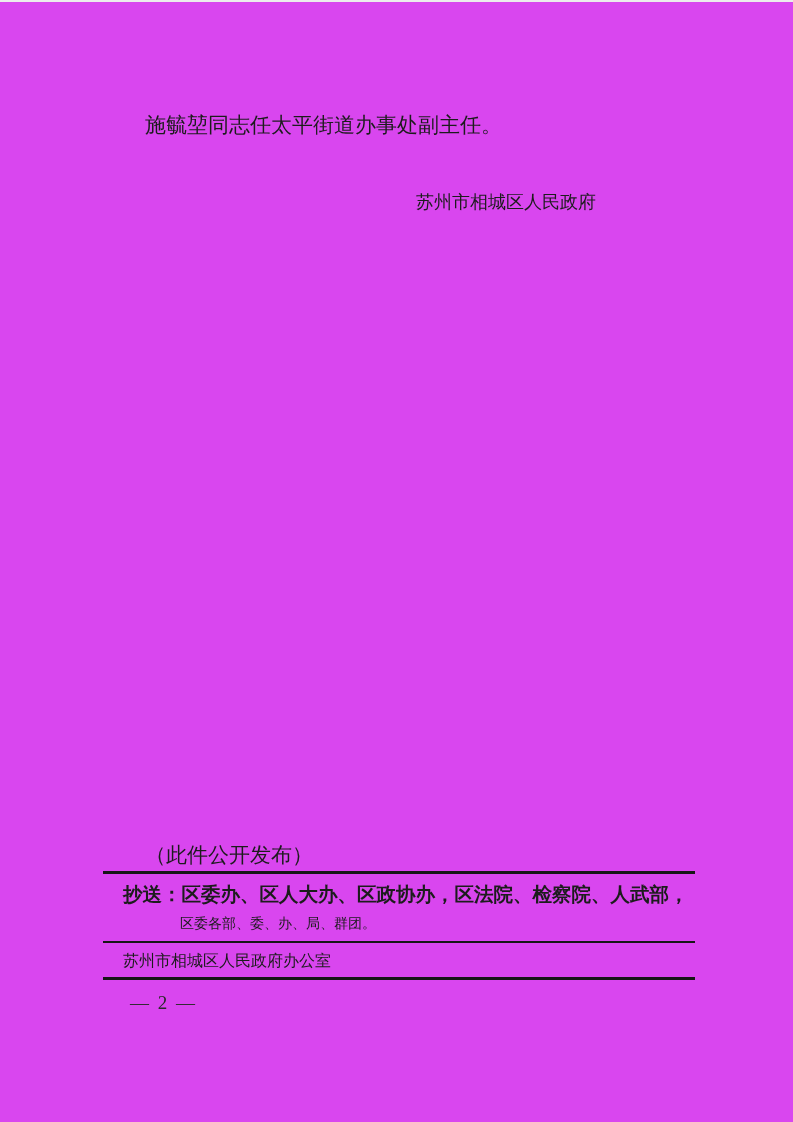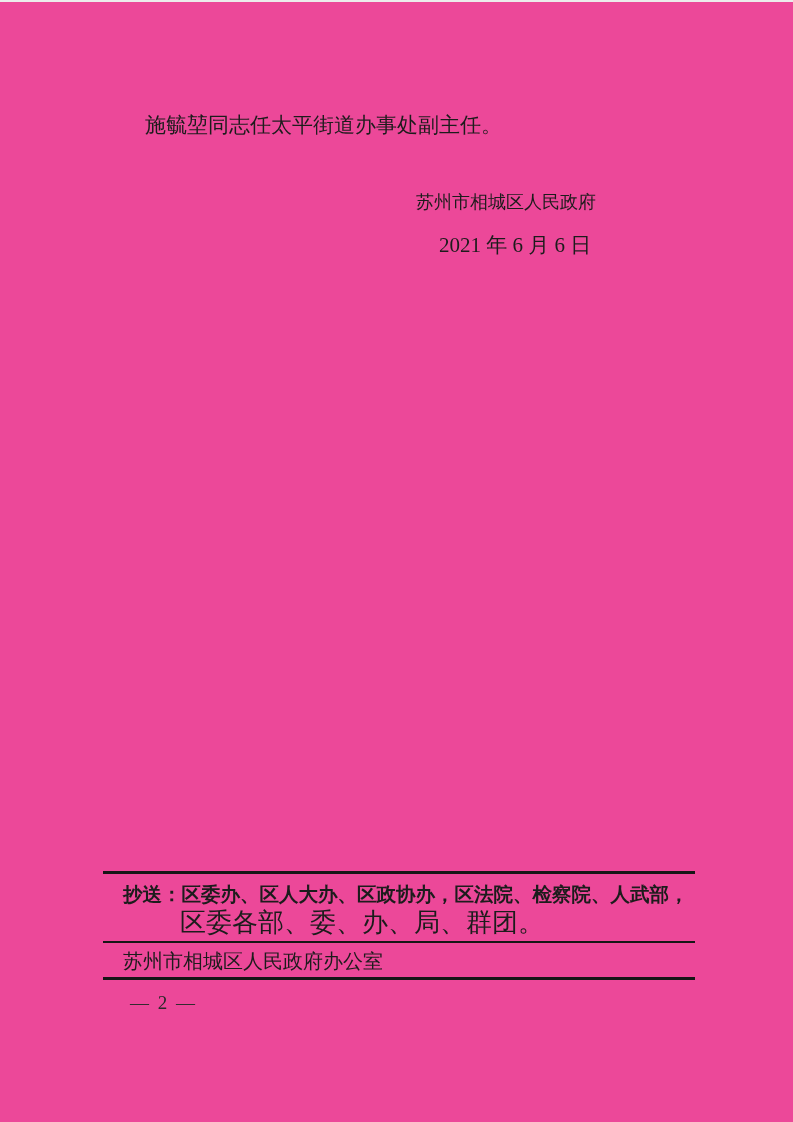--- a/index.html
+++ b/index.html
@@ -4,21 +4,21 @@
 <style>
   html, body {
     margin: 0;
     padding: 0;
     background: #ffffff;
   }
   .page {
     position: relative;
     width: 793px;
     height: 1122px;
-    background: #ec4899;
+    background: #d946ef;
     font-family: "Liberation Serif", "DejaVu Serif", serif;
     color: #1c1c1c;
     overflow: hidden;
     box-sizing: border-box;
     border-top: 2px solid #ececec;
   }
   .body-paragraph {
     position: absolute;
     top: 107px;
     left: 103px;
@@ -68,34 +68,33 @@
     left: 123px;
     font-size: 19.5px;
     line-height: 24px;
     white-space: nowrap;
     font-weight: bold;
   }
   .cc-line2 {
     position: absolute;
     top: 910px;
     left: 180px;
-    font-size: 26px;
+    font-size: 14px;
     line-height: 24px;
     white-space: nowrap;
-    font-family: Liberation Mono, monospace;
   }
   .colophon {
     position: absolute;
     top: 946px;
     left: 123px;
     width: 547px;
     display: flex;
     justify-content: space-between;
     align-items: flex-start;
-    font-size: 20px;
+    font-size: 16px;
     line-height: 26px;
     white-space: nowrap;
   }
   .page-number {
     position: absolute;
     top: 989px;
     left: 130px;
     font-size: 19px;
     line-height: 23px;
     letter-spacing: 2px;
@@ -105,22 +104,22 @@
 </style>
 </head>
 <body>
 
 <div class="page">
 
   <p class="body-paragraph">施毓堃同志任太平街道办事处副主任。</p>
 
   <div class="signature-org">苏州市相城区人民政府</div>
 
-  <div class="signature-date">2021 年 6 月 6 日</div>
 
+  <div class="release-note">（此件公开发布）</div>
 
   <div class="rule rule-top"></div>
 
   <div class="cc-line1">抄送：区委办、区人大办、区政协办，区法院、检察院、人武部，</div>
 
   <div class="cc-line2">区委各部、委、办、局、群团。</div>
 
   <div class="rule rule-middle"></div>
 
   <div class="colophon">

